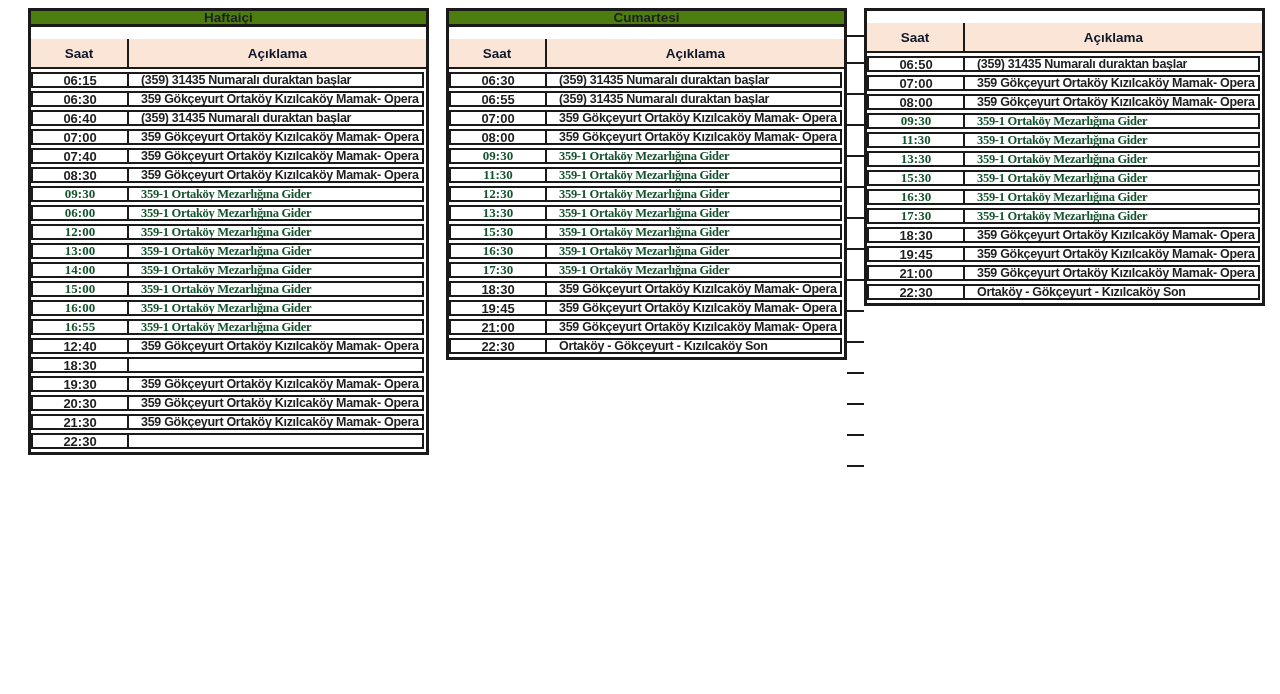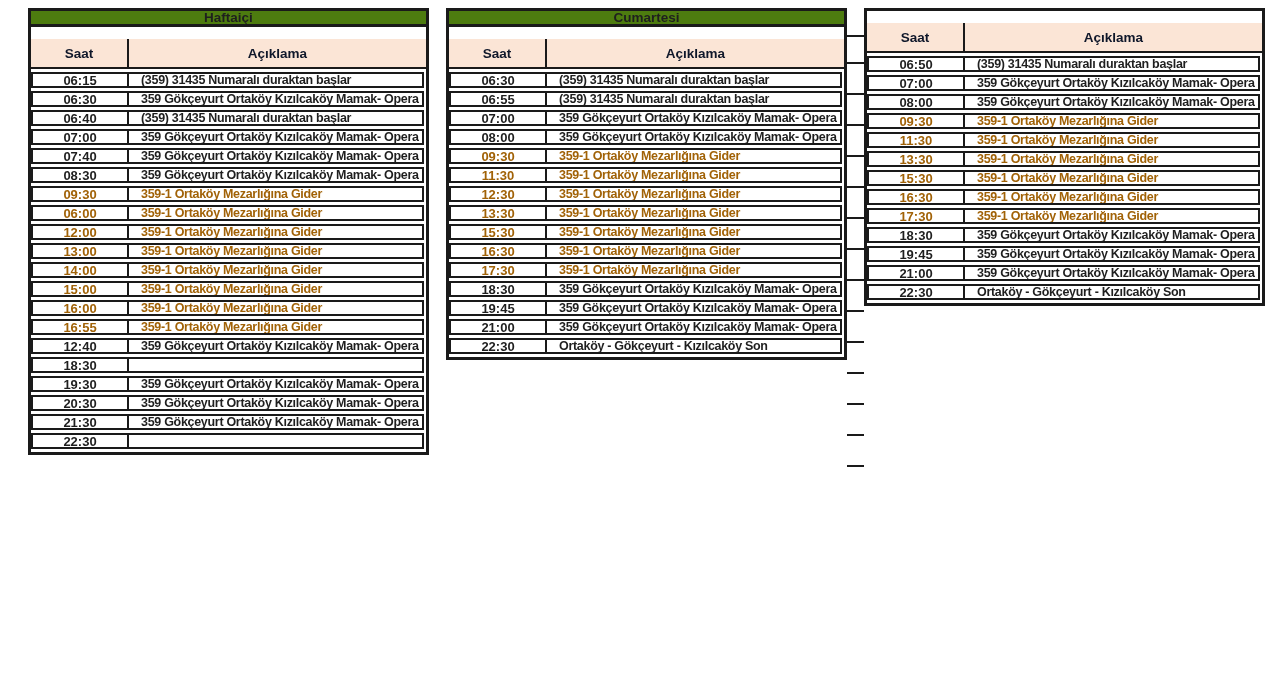--- a/index.html
+++ b/index.html
@@ -16,21 +16,21 @@
                       display: flex; align-items: center; justify-content: center; }
   .head-row .h-desc { flex: 1; display: flex; align-items: center; justify-content: center; }
   .rows { padding-bottom: 3px; }
   .row { display: flex; height: 16px; margin-top: 3px; margin-right: 2px;
          border: 2px solid #1a1a1a; font-weight: bold; color: #1f1f1f; background: #ffffff; }
   .row .c-time { width: 96px; border-right: 2px solid #1a1a1a; font-size: 13px;
                  display: flex; align-items: center; justify-content: center; }
   .row .c-desc { flex: 1; display: flex; align-items: center; padding-left: 12px;
                  font-size: 12.5px; letter-spacing: -0.3px; white-space: nowrap; overflow: hidden; }
   .row.red { color: #fa3232; }
-  .row.red .c-time, .row.red .c-desc { color: #a16207; }
+  .row.red .c-time, .row.red .c-desc { color: #14532d; font-family: Liberation Serif, serif; }
   .connector { width: 17px; }
   .connector .tick { border-bottom: 2px solid #1a1a1a; }
 </style>
 </head>
 <body>
 
 <div class="wrap">
 
   <section class="tbl">
     <div class="title-row">Haftaiçi</div>

